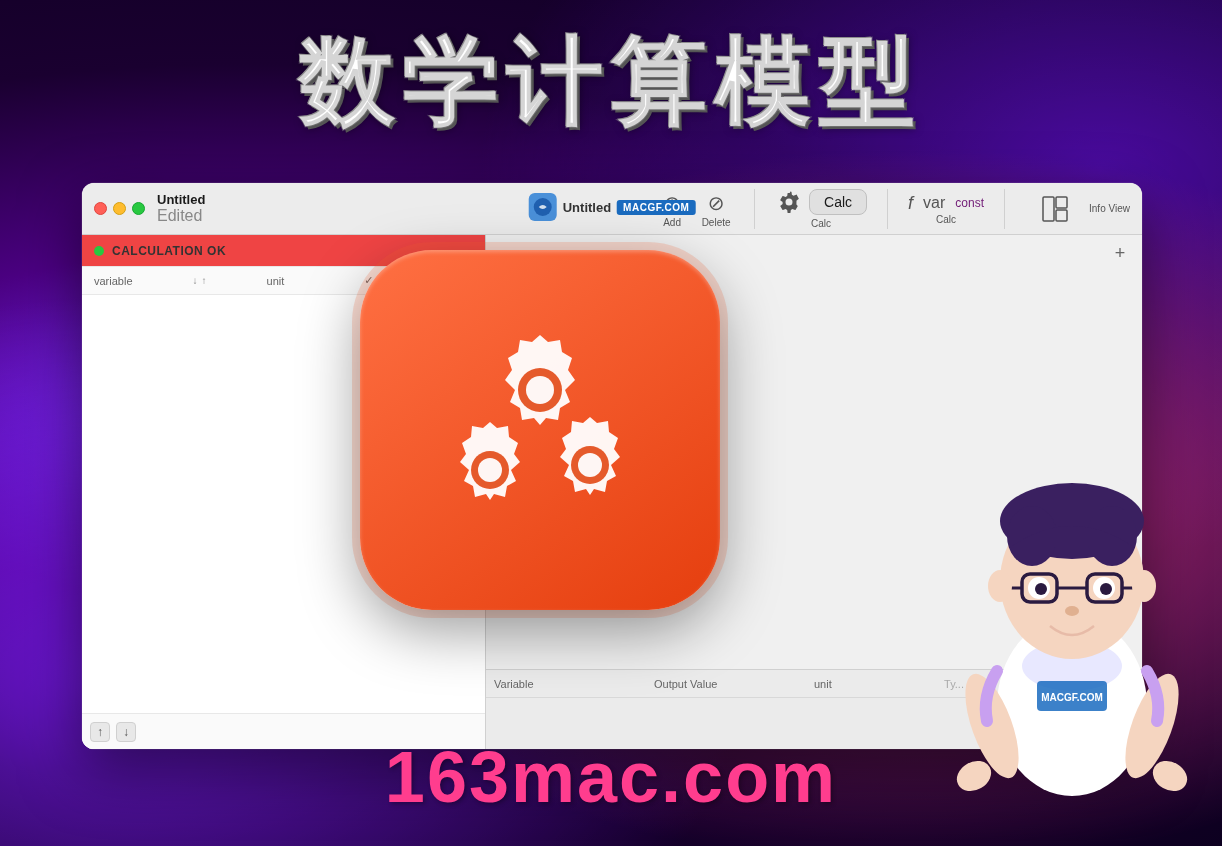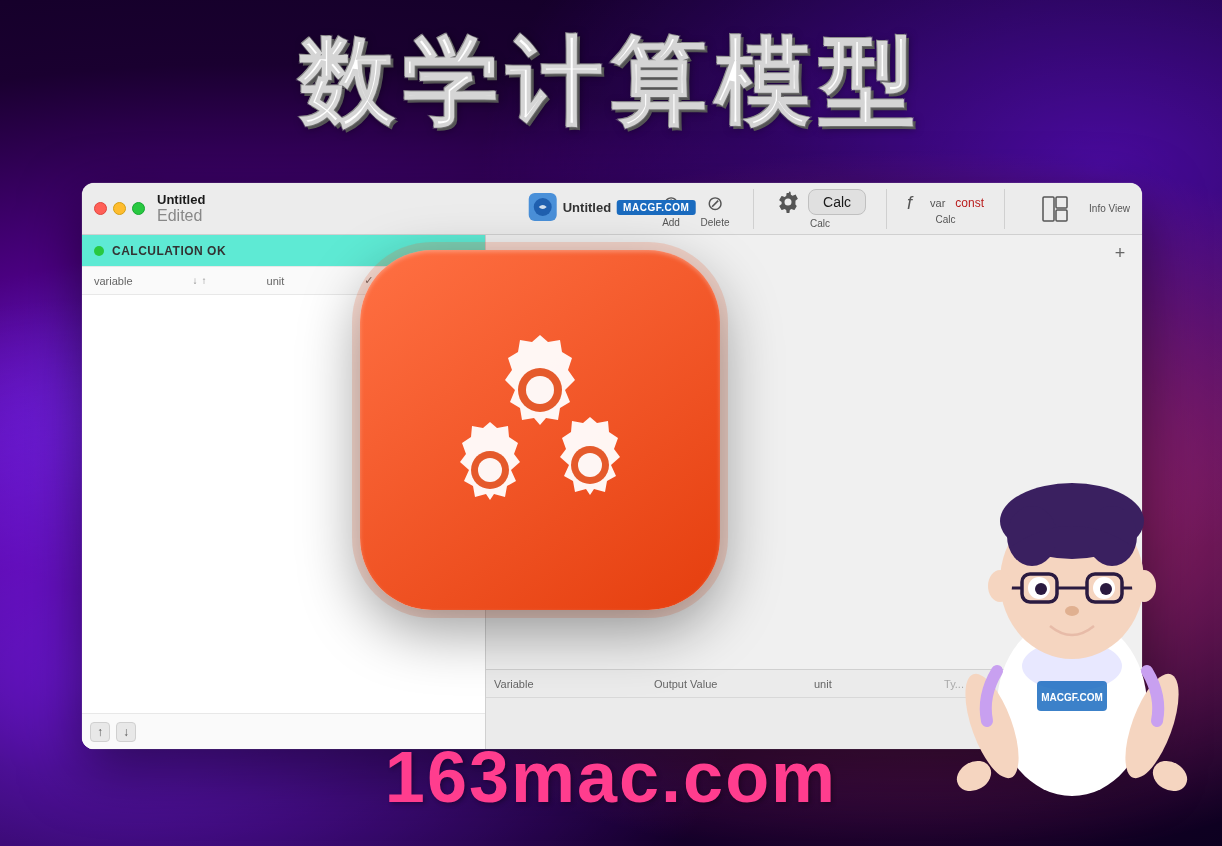--- a/index.html
+++ b/index.html
@@ -213,21 +213,21 @@
       flex-direction: column;
       background: white;
     }
 
     .status-bar {
       height: 32px;
       display: flex;
       align-items: center;
       padding: 0 12px;
       border-bottom: 1px solid #e8e8e8;
-      background: #5eead4;
+      background: #ef4444;
     }
 
     .status-dot {
       width: 10px;
       height: 10px;
       border-radius: 50%;
       background: #28c840;
       margin-right: 8px;
     }
 
@@ -468,24 +468,24 @@
       </div>
 
       <div class="toolbar-divider"></div>
 
       <div style="display:flex;flex-direction:column;align-items:center;">
         <div style="display:flex;gap:10px;align-items:center;">
           <div class="view-item">
             <span class="view-item-icon">f</span>
           </div>
           <div class="view-item">
-            <span style="font-size:11px;color:#555;margin-left:8px;">var</span>
+            <span style="font-size:16px;color:#555;">var</span>
           </div>
           <div class="view-item">
-            <span style="font-size:12px;color:#b91c1c;">const</span>
+            <span style="font-size:12px;color:#701a75;">const</span>
           </div>
         </div>
         <span class="toolbar-label">Calc</span>
       </div>
 
       <div class="toolbar-divider"></div>
 
       <div class="info-view-btn">
         <div class="info-view-icon">
           <svg width="26" height="26" viewBox="0 0 26 26" fill="none">

